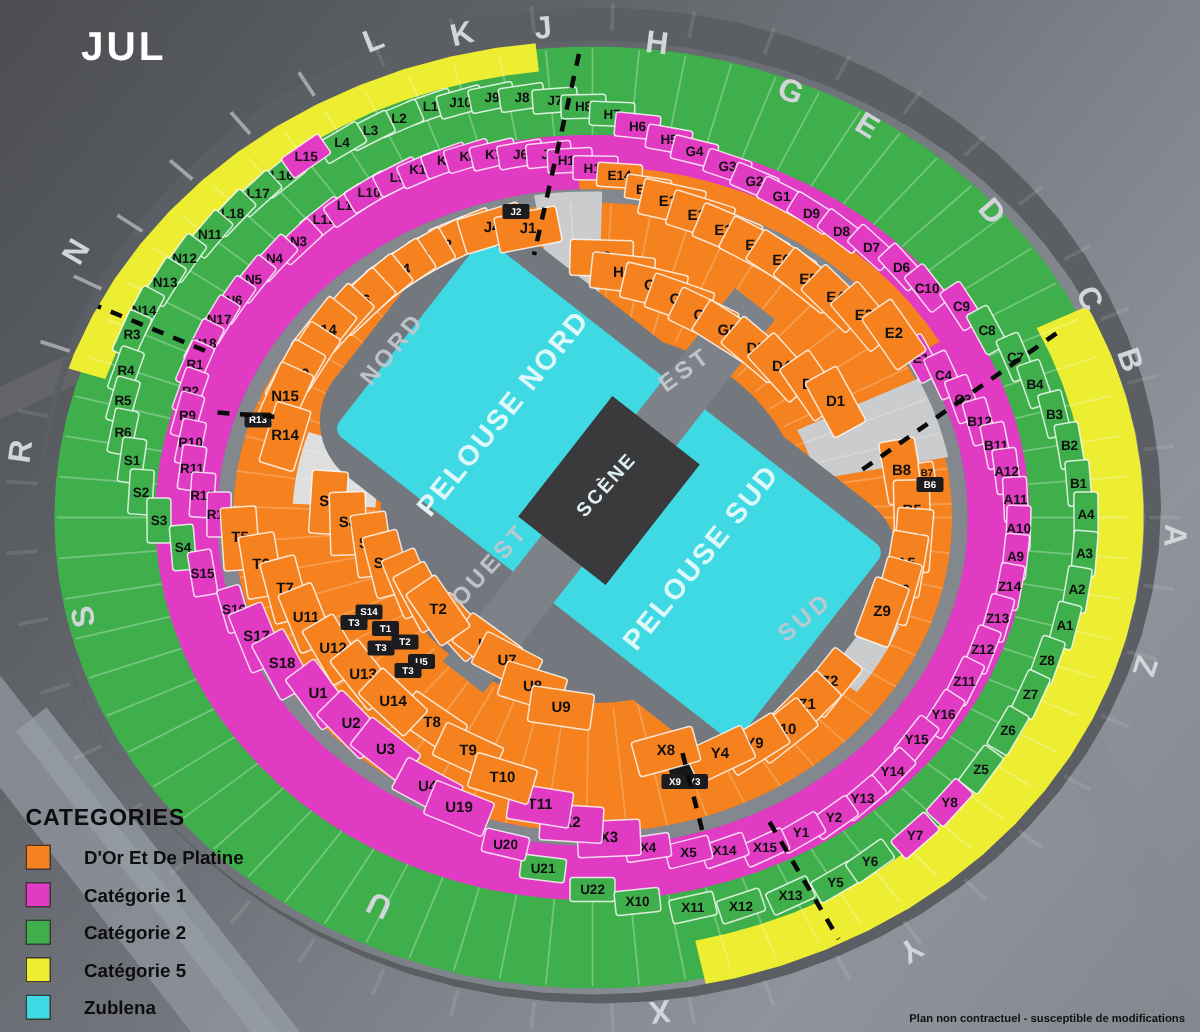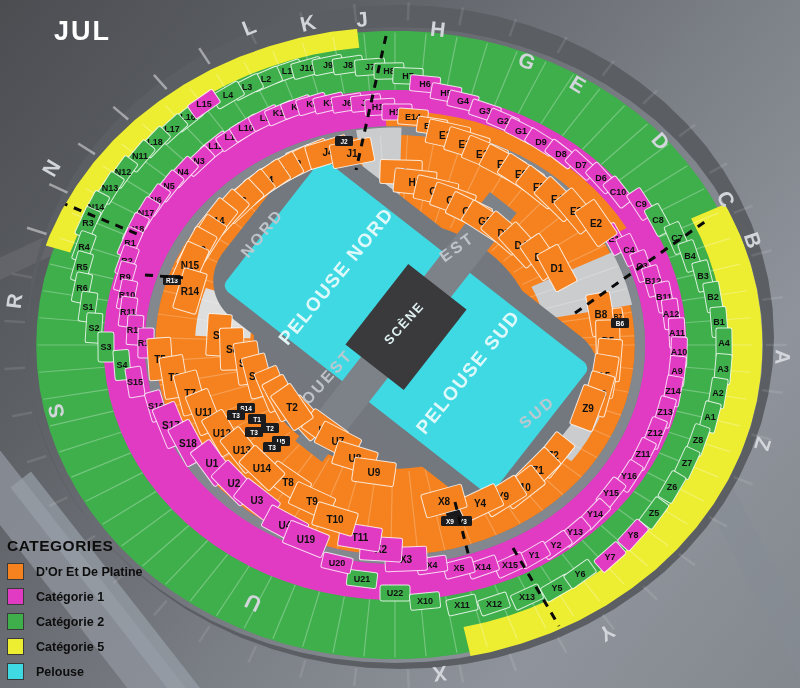--- a/index.html
+++ b/index.html
@@ -1,23 +1,23 @@
 <!DOCTYPE html>
 <html><head>
 <meta charset="utf-8">
 <style>
   html,body{margin:0;padding:0;}
   #stage{position:relative;width:800px;height:688px;overflow:hidden;
     background:linear-gradient(128deg,#4b4d51 0%,#5d6065 26%,#7a7e85 55%,#8f949c 78%,#83888f 100%);
     font-family:"Liberation Sans",sans-serif;}
   #map{position:absolute;left:0;top:0;}
   .title{position:absolute;left:54px;top:16px;color:#ffffff;font-size:27px;font-weight:bold;letter-spacing:2px;text-align:right;}
-  .legend{position:absolute;left:7px;top:537px;}
+  .legend{position:absolute;left:17px;top:537px;}
   .legend-title{font-size:15.5px;font-weight:bold;color:#0d0d0d;letter-spacing:.5px;margin-bottom:6px;}
-  .legend-row{display:flex;align-items:center;gap:12px;margin:8px 0;}
+  .legend-row{display:flex;align-items:center;gap:22px;margin:8px 0;}
   .legend-swatch{width:15px;height:15px;border:1px solid #3a3a3a;flex:0 0 auto;}
   .legend-label{font-size:12.5px;font-weight:bold;color:#0d0d0d;}
   .footer{position:absolute;right:10px;bottom:5px;text-align:right;color:#101010;font-size:7.5px;font-weight:bold;line-height:9px;}
 </style>
 </head>
 <body>
 
 <div id="stage">
   <svg id="map" width="800" height="688">
       <rect x="-210" y="-23" width="420" height="46" fill="#8e949c" opacity="0.8" transform="translate(80,590) rotate(52)"></rect>
@@ -1098,19 +1098,20 @@
         <div class="legend-row">
           <span class="legend-swatch" style="background: rgb(63, 175, 76);"></span>
           <span class="legend-label">Catégorie 2</span>
         </div>
         <div class="legend-row">
           <span class="legend-swatch" style="background: rgb(237, 238, 49);"></span>
           <span class="legend-label">Catégorie 5</span>
         </div>
         <div class="legend-row">
           <span class="legend-swatch" style="background: rgb(63, 217, 228);"></span>
-          <span class="legend-label">Pelouse</span>
+          <span class="legend-label">Zublena</span>
         </div>
       </div>
   </div>
   <div class="footer">
+    <div>Plan non contractuel - susceptible de modifications</div>
   </div>
 </div>
 
 </body></html>

